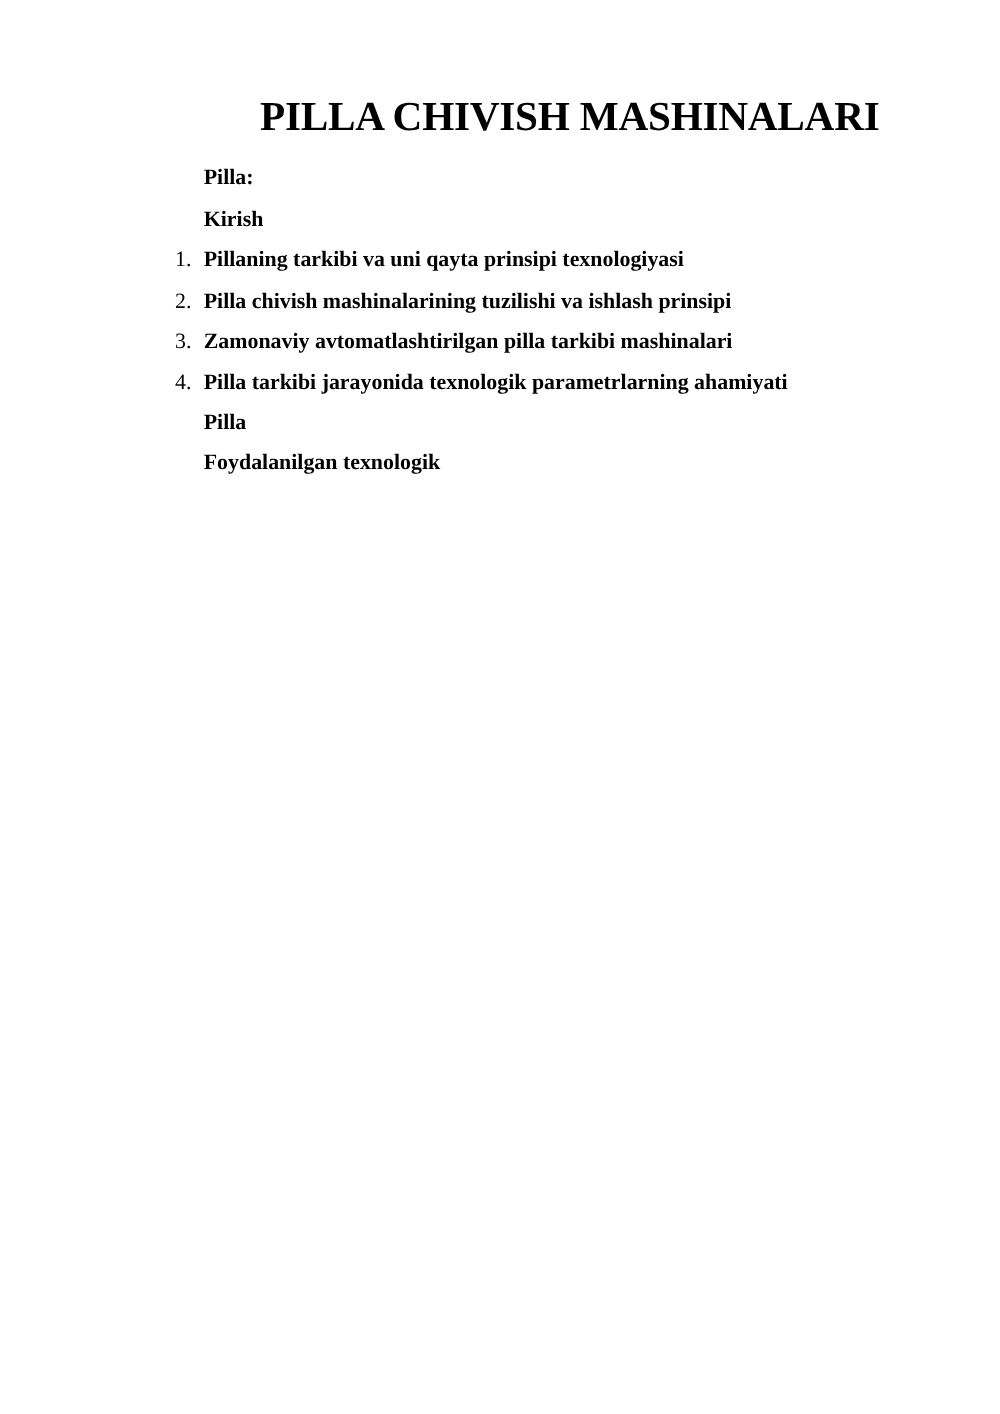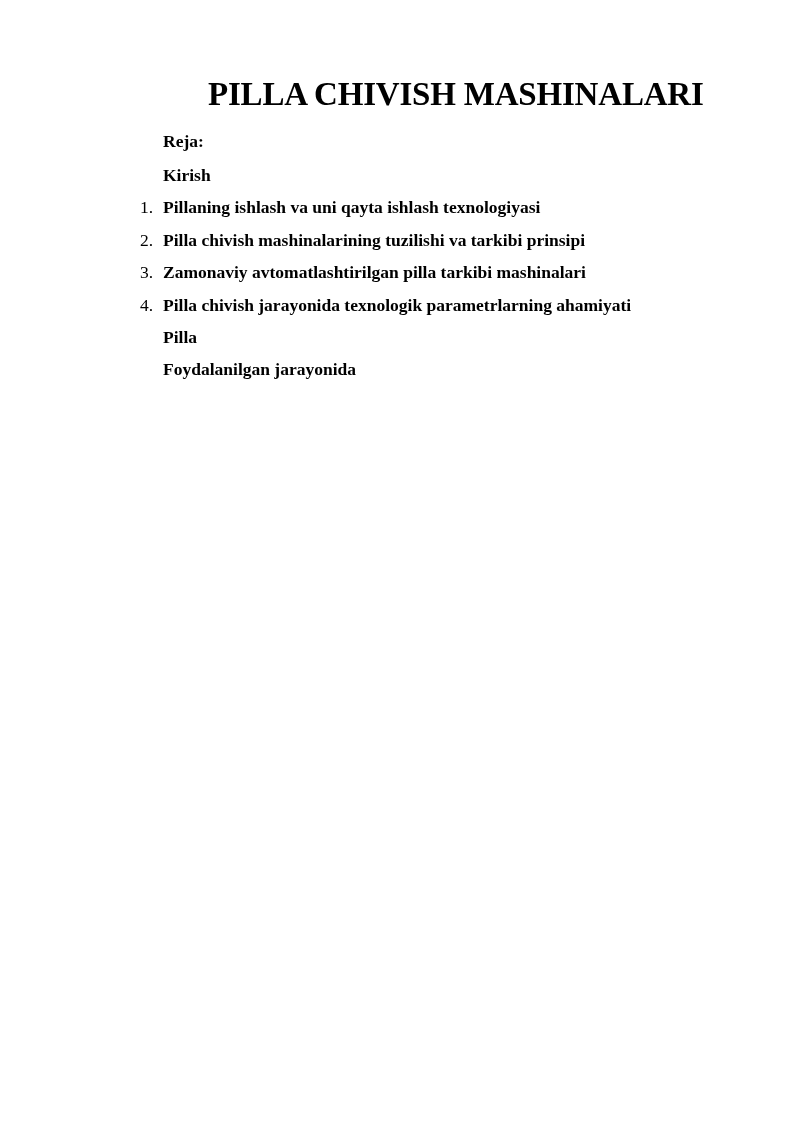--- a/index.html
+++ b/index.html
@@ -10,43 +10,43 @@
     .plan-label { position: absolute; left: 163px; top: 131px; font-size: 17.5px; font-weight: bold; }
     .line { position: absolute; left: 0; font-size: 17.5px; white-space: nowrap; height: 24px; line-height: 24px; }
     .num { position: absolute; left: 140px; }
     .txt { position: absolute; left: 163px; font-weight: bold; }
   </style>
 </head>
 <body>
 
 <div>
   <div class="title">PILLA CHIVISH MASHINALARI</div>
-  <div class="plan-label">Reja:</div>
+  <div class="plan-label">Pilla:</div>
 
   <div class="line" style="top:163px">
     <span class="num"></span>
     <span class="txt">Kirish</span>
   </div>
   <div class="line" style="top:195px">
     <span class="num">1.</span>
-    <span class="txt">Pillaning ishlash va uni qayta ishlash texnologiyasi</span>
+    <span class="txt">Pillaning tarkibi va uni qayta prinsipi texnologiyasi</span>
   </div>
   <div class="line" style="top:228px">
     <span class="num">2.</span>
-    <span class="txt">Pilla chivish mashinalarining tuzilishi va tarkibi prinsipi</span>
+    <span class="txt">Pilla chivish mashinalarining tuzilishi va ishlash prinsipi</span>
   </div>
   <div class="line" style="top:260px">
     <span class="num">3.</span>
     <span class="txt">Zamonaviy avtomatlashtirilgan pilla tarkibi mashinalari</span>
   </div>
   <div class="line" style="top:293px">
     <span class="num">4.</span>
-    <span class="txt">Pilla chivish jarayonida texnologik parametrlarning ahamiyati</span>
+    <span class="txt">Pilla tarkibi jarayonida texnologik parametrlarning ahamiyati</span>
   </div>
   <div class="line" style="top:325px">
     <span class="num"></span>
     <span class="txt">Pilla</span>
   </div>
   <div class="line" style="top:357px">
     <span class="num"></span>
-    <span class="txt">Foydalanilgan jarayonida</span>
+    <span class="txt">Foydalanilgan texnologik</span>
   </div>
 </div>
 
 </body></html>

